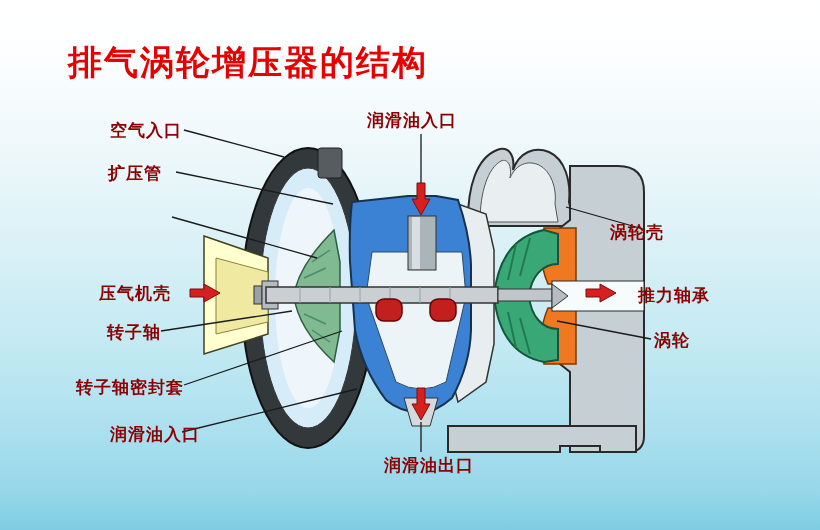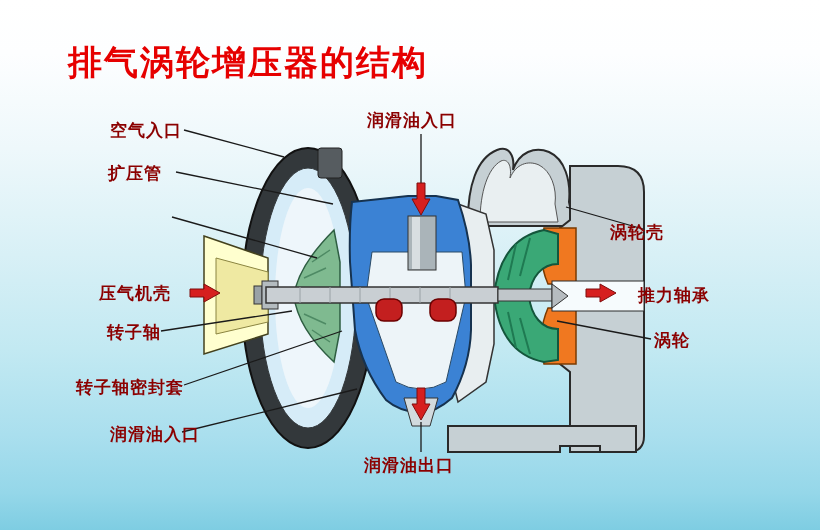--- a/index.html
+++ b/index.html
@@ -116,18 +116,18 @@
     </g>
   </svg>
 
   <div class="lbl" style="left:110px;top:119px">空气入口</div>
   <div class="lbl" style="left:108px;top:162px">扩压管</div>
   <div class="lbl" style="left:99px;top:282px">压气机壳</div>
   <div class="lbl" style="left:107px;top:321px">转子轴</div>
   <div class="lbl" style="left:76px;top:376px">转子轴密封套</div>
   <div class="lbl" style="left:110px;top:423px">润滑油入口</div>
   <div class="lbl" style="left:367px;top:109px">润滑油入口</div>
-  <div class="lbl" style="left:364px;top:454px">润滑油出口</div>
+  <div class="lbl" style="left:384px;top:454px">润滑油出口</div>
   <div class="lbl" style="left:610px;top:221px">涡轮壳</div>
   <div class="lbl" style="left:638px;top:284px">推力轴承</div>
   <div class="lbl" style="left:654px;top:329px">涡轮</div>
 
 </div>
 
 </body></html>

